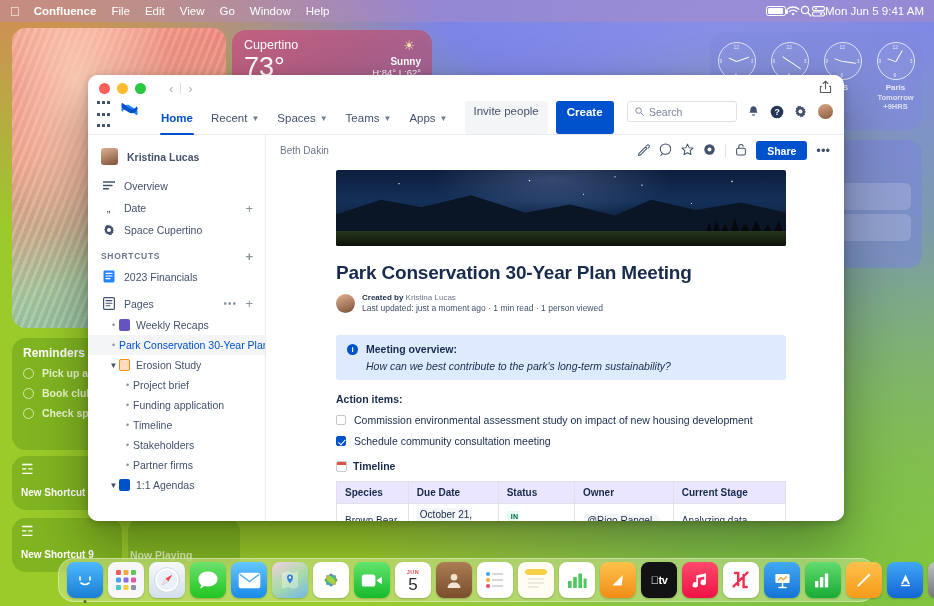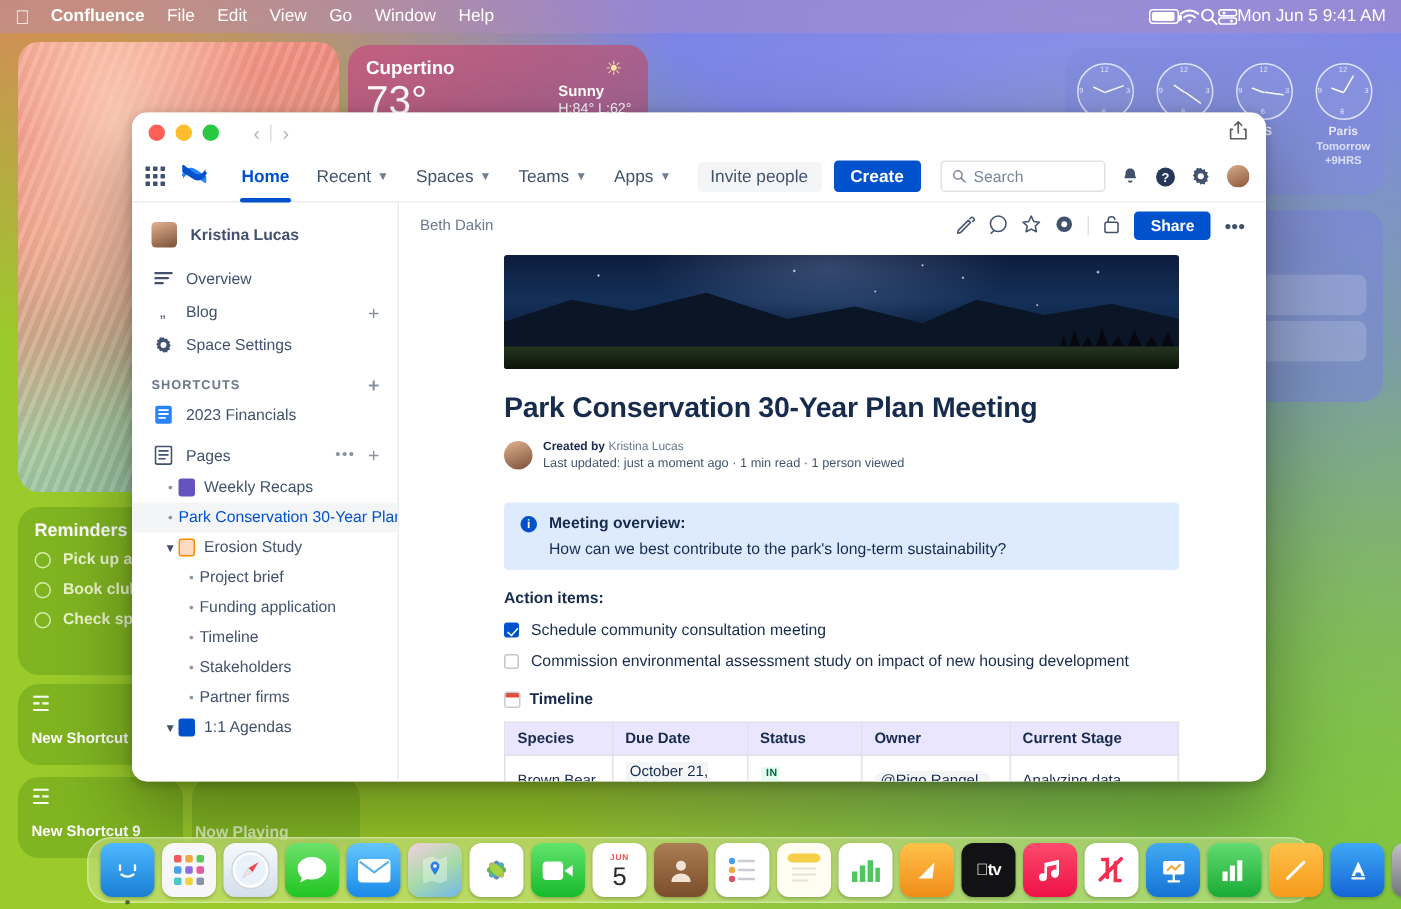--- a/index.html
+++ b/index.html
@@ -51,23 +51,23 @@
       radial-gradient(ellipse at 30% 18%, rgba(255,215,190,.85) 0%, rgba(255,190,165,0) 45%),
       radial-gradient(ellipse at 68% 30%, rgba(250,170,150,.6) 0%, rgba(250,170,150,0) 50%),
       repeating-linear-gradient(112deg, rgba(255,255,255,.10) 0 3px, rgba(0,0,0,.05) 3px 7px);
   }
 
   .w-weather {
     left: 232px; top: 30px; width: 200px; height: 72px;
     background: linear-gradient(135deg,#c2607f 0%, #b15f86 50%, #9e6496 100%);
     color: #fff; padding: 8px 12px;
   }
-  .w-weather .city{font-size:12.5px;font-weight:bold;}
+  .w-weather .city{font-size:12.5px;font-weight:normal;}
   .w-weather .temp{font-size:27px;font-weight:300;line-height:1.05;margin-top:1px;}
-  .w-weather .cond{position:absolute;right:11px;top:26px;font-size:10px;font-weight:bold;}
+  .w-weather .cond{position:absolute;right:11px;top:26px;text-align:right;font-size:10px;font-weight:bold;}
   .w-weather .hl{font-size:9.5px;font-weight:normal;opacity:.95;}
   .w-weather .sun{position:absolute;right:17px;top:8px;color:#ffe9a8;font-size:13px;}
 
   .w-clocks {
     left: 710px; top: 32px; width: 212px; height: 98px;
     background: rgba(126,136,222,0.55);
     display:flex; justify-content:space-around; align-items:flex-start; padding-top:10px;
   }
   .clockbox{text-align:center;width:50px;color:#e7e9fb;}
   .clock{width:38px;height:38px;border-radius:50%;border:1.4px solid #dfe3fb;margin:0 auto;position:relative;background:rgba(255,255,255,.06);}
@@ -111,21 +111,21 @@
   }
   .titlebar{height:26px;display:flex;align-items:center;padding:0 11px;background:#fff;position:relative;}
   .tl-dots{display:flex;gap:7px;}
   .dot{width:11px;height:11px;border-radius:50%;}
   .d-red{background:#ff5f57;} .d-yel{background:#febc2e;} .d-grn{background:#28c840;}
   .navarr{display:flex;gap:2px;margin-left:18px;color:#b4b4b8;font-size:13px;align-items:center;}
   .navarr span{padding:0 5px;}
   .navarr .sep{width:1px;height:11px;background:#dcdcdf;padding:0;}
   .share-btn{position:absolute;right:12px;top:5px;color:#5c5c61;font-size:13px;}
 
-  .topnav{height:34px;border-bottom:1px solid #ebecf0;display:flex;align-items:center;padding:0 9px;position:relative;background:#fff;}
+  .topnav{height:34px;border-bottom:1px solid #ebecf0;display:flex;padding:0 9px;position:relative;background:#fff;}
   .grid-ico{display:grid;grid-template-columns:repeat(3,3px);gap:2px;margin-right:11px;}
   .grid-ico i{width:3px;height:3px;background:#42526e;border-radius:.5px;display:block;}
   .conf-logo{margin-right:14px;}
   .navitem{font-size:11.5px;color:#42526e;padding:0 9px;height:34px;display:flex;align-items:center;white-space:nowrap;position:relative;}
   .navitem.active{color:#0052cc;font-weight:bold;}
   .navitem.active::after{content:"";position:absolute;left:8px;right:8px;bottom:0;height:2.5px;background:#0052cc;border-radius:2px;}
   .navitem .car{margin-left:4px;font-size:8px;opacity:.75;}
   .invite{font-size:11.5px;color:#42526e;background:#f4f5f7;padding:4px 9px;border-radius:3px;margin-left:8px;}
   .create{font-size:11.5px;color:#fff;background:#0052cc;padding:4.5px 11px;border-radius:3px;margin-left:8px;font-weight:bold;}
   .nav-right{position:absolute;right:10px;display:flex;align-items:center;gap:10px;}
@@ -191,21 +191,21 @@
   .meta{display:flex;align-items:flex-start;gap:7px;}
   .meta .av{width:19px;height:19px;border-radius:50%;background:linear-gradient(160deg,#e2b393,#7b4e35);flex:none;margin-top:1px;}
   .meta .l1{font-size:8px;color:#6b778c;}
   .meta .l1 b{color:#172b4d;}
   .meta .l2{font-size:8.5px;color:#42526e;margin-top:1px;}
 
   .panel{background:#deebff;border-radius:3px;padding:8px 11px;margin:22px 0 0;display:flex;gap:8px;}
   .panel .ico{width:11px;height:11px;border-radius:50%;background:#0052cc;color:#fff;font-size:8px;font-weight:bold;
               display:flex;align-items:center;justify-content:center;flex:none;margin-top:1px;}
   .panel .t{font-size:10.5px;font-weight:bold;color:#172b4d;}
-  .panel .s{font-size:10.5px;color:#172b4d;margin-top:5px;}
+  .panel .s{font-size:10.5px;color:#172b4d;margin-top:5px;font-style:italic;}
 
   .h-act{font-size:10.5px;font-weight:bold;color:#172b4d;margin:13px 0 9px;}
   .task{display:flex;align-items:center;gap:8px;margin-bottom:9px;font-size:10.5px;color:#172b4d;}
   .cb{width:10px;height:10px;border-radius:2px;border:1.4px solid #c1c7d0;flex:none;}
   .cb.on{background:#0052cc;border-color:#0052cc;position:relative;}
   .cb.on::after{content:"";position:absolute;left:2.6px;top:.6px;width:3px;height:5.6px;border:solid #fff;border-width:0 1.4px 1.4px 0;transform:rotate(42deg);}
 
   .h-tl{display:flex;align-items:center;gap:6px;font-size:10.5px;font-weight:bold;color:#172b4d;margin:13px 0 9px;}
   .cal-emo{width:11px;height:11px;border-radius:2px;background:#fff;border:1px solid #c9ccd4;position:relative;overflow:hidden;flex:none;}
   .cal-emo::before{content:"";position:absolute;left:0;right:0;top:0;height:3.4px;background:#e0503f;}
@@ -479,32 +479,32 @@
         <span class="ic">
           <svg width="12" height="10" viewBox="0 0 12 10">
               <path d="M0 1h12M0 4.4h9M0 7.8h5.5" stroke="#42526e" stroke-width="1.5" stroke-linecap="round"></path>
             </svg>
         </span>
         <span>Overview</span>
       </div>
 
       <div class="sb-item">
         <span class="ic">„</span>
-        <span>Blog</span>
+        <span>Date</span>
         <span class="plus">+</span>
       </div>
 
       <div class="sb-item">
         <span class="ic">
           <svg width="12" height="12" viewBox="0 0 14 14">
               <path d="M7 .9l1.1 1.5 1.8-.5.4 1.8 1.8.5-.6 1.8 1.2 1.4-1.2 1.4.6 1.8-1.8.5-.4 1.8-1.8-.5L7 13.1l-1.1-1.7-1.8.5-.4-1.8-1.8-.5.6-1.8L1.3 6.4l1.2-1.4-.6-1.8 1.8-.5.4-1.8 1.8.5z" fill="#42526e"></path>
               <circle cx="7" cy="7" r="2.3" fill="#fff"></circle>
             </svg>
         </span>
-        <span>Space Settings</span>
+        <span>Space Cupertino</span>
       </div>
 
       <div class="sb-sect">
         <span>SHORTCUTS</span>
         <span class="plus">+</span>
       </div>
 
       <div class="sb-item">
         <span class="ic">
           <svg width="12" height="13" viewBox="0 0 12 13">
@@ -637,26 +637,26 @@
           <span class="ico">i</span>
           <span>
             <div class="t">Meeting overview:</div>
             <div class="s">How can we best contribute to the park's long-term sustainability?</div>
           </span>
         </div>
 
         <div class="h-act">Action items:</div>
 
         <div class="task">
+          <span class="cb"></span>
+          <span>Commission environmental assessment study on impact of new housing development</span>
+        </div>
+        <div class="task">
           <span class="cb on"></span>
           <span>Schedule community consultation meeting</span>
-        </div>
-        <div class="task">
-          <span class="cb"></span>
-          <span>Commission environmental assessment study on impact of new housing development</span>
         </div>
 
         <div class="h-tl">
           <span class="cal-emo"></span>
           <span>Timeline</span>
         </div>
 
         <table>
           <thead>
             <tr>

